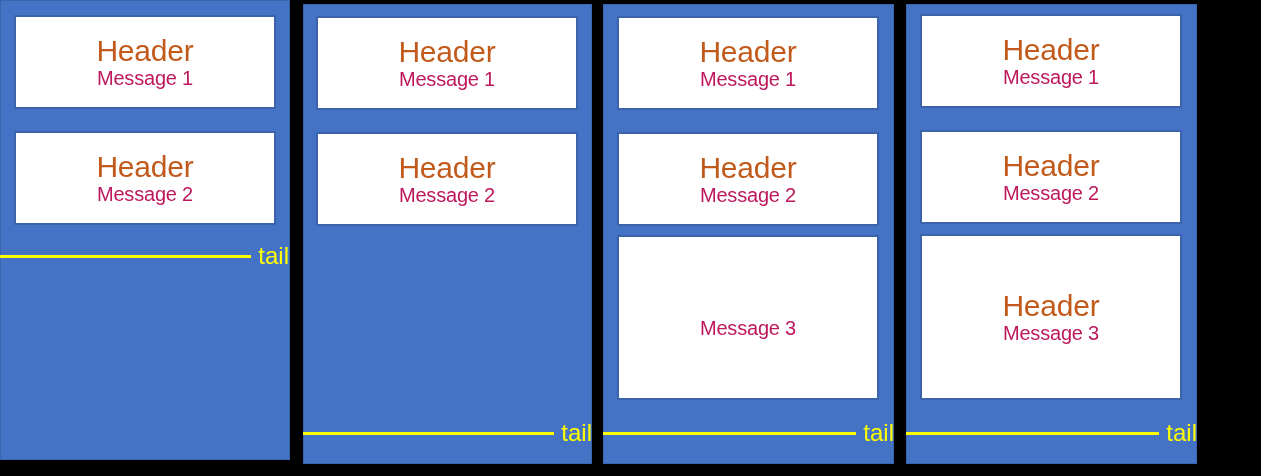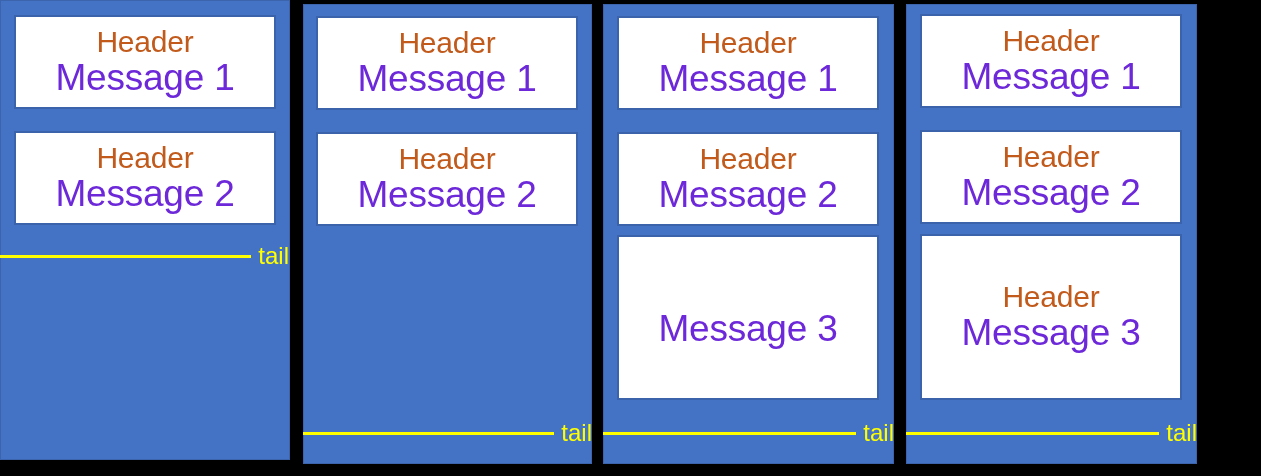--- a/index.html
+++ b/index.html
@@ -46,22 +46,22 @@
     justify-content: center;
   }
 
   .hdr {
     color: #C15A1B;
     font-size: 30px;
     letter-spacing: -0.2px;
     white-space: nowrap;
   }
   .body-text {
-    color: #6d28d9;
-    font-size: 37px;
+    color: #be185d;
+    font-size: 20px;
     letter-spacing: -0.2px;
     white-space: nowrap;
   }
   .msg-box .hdr + .body-text { margin-top: 1px; }
 
   
   .tail {
     position: absolute;
     display: flex;
     align-items: center;

